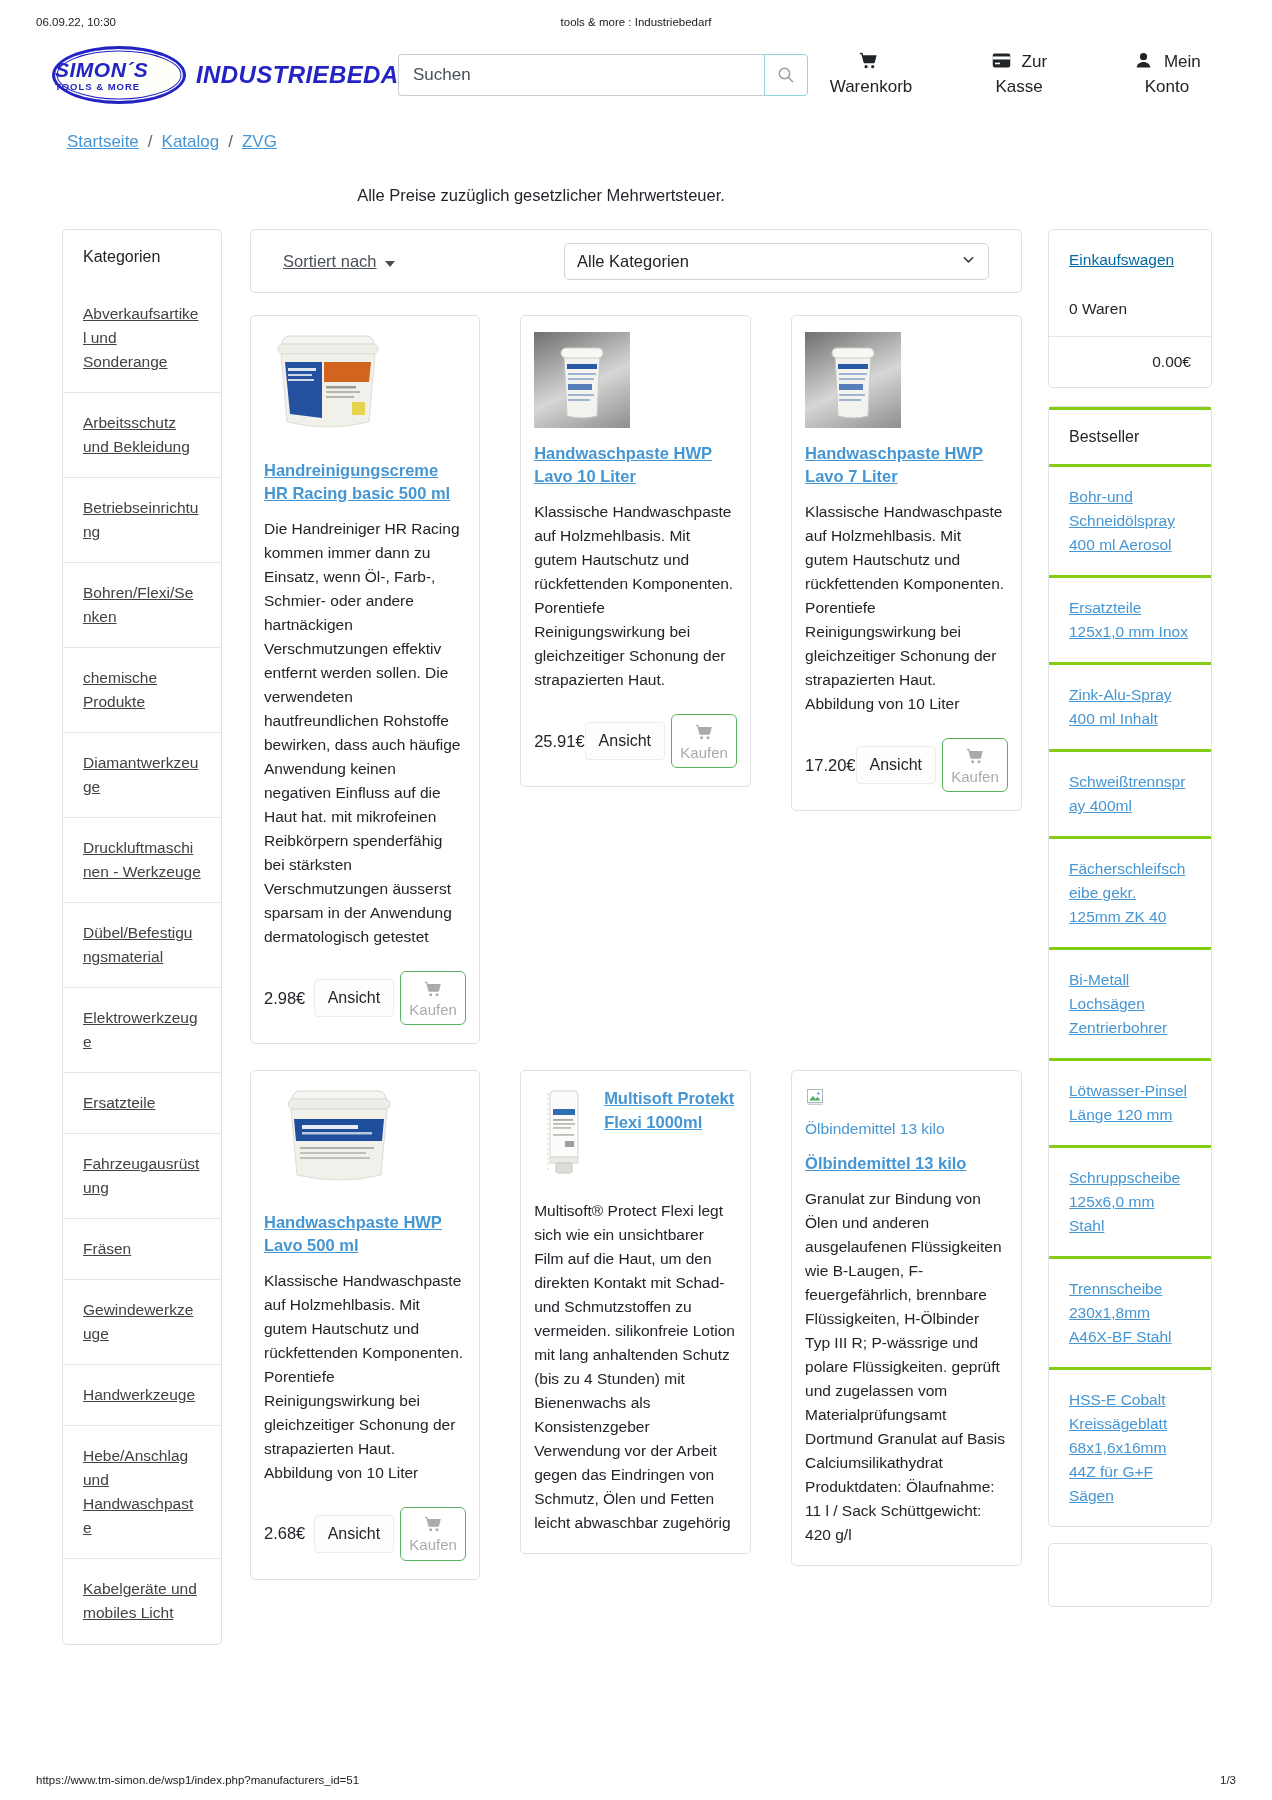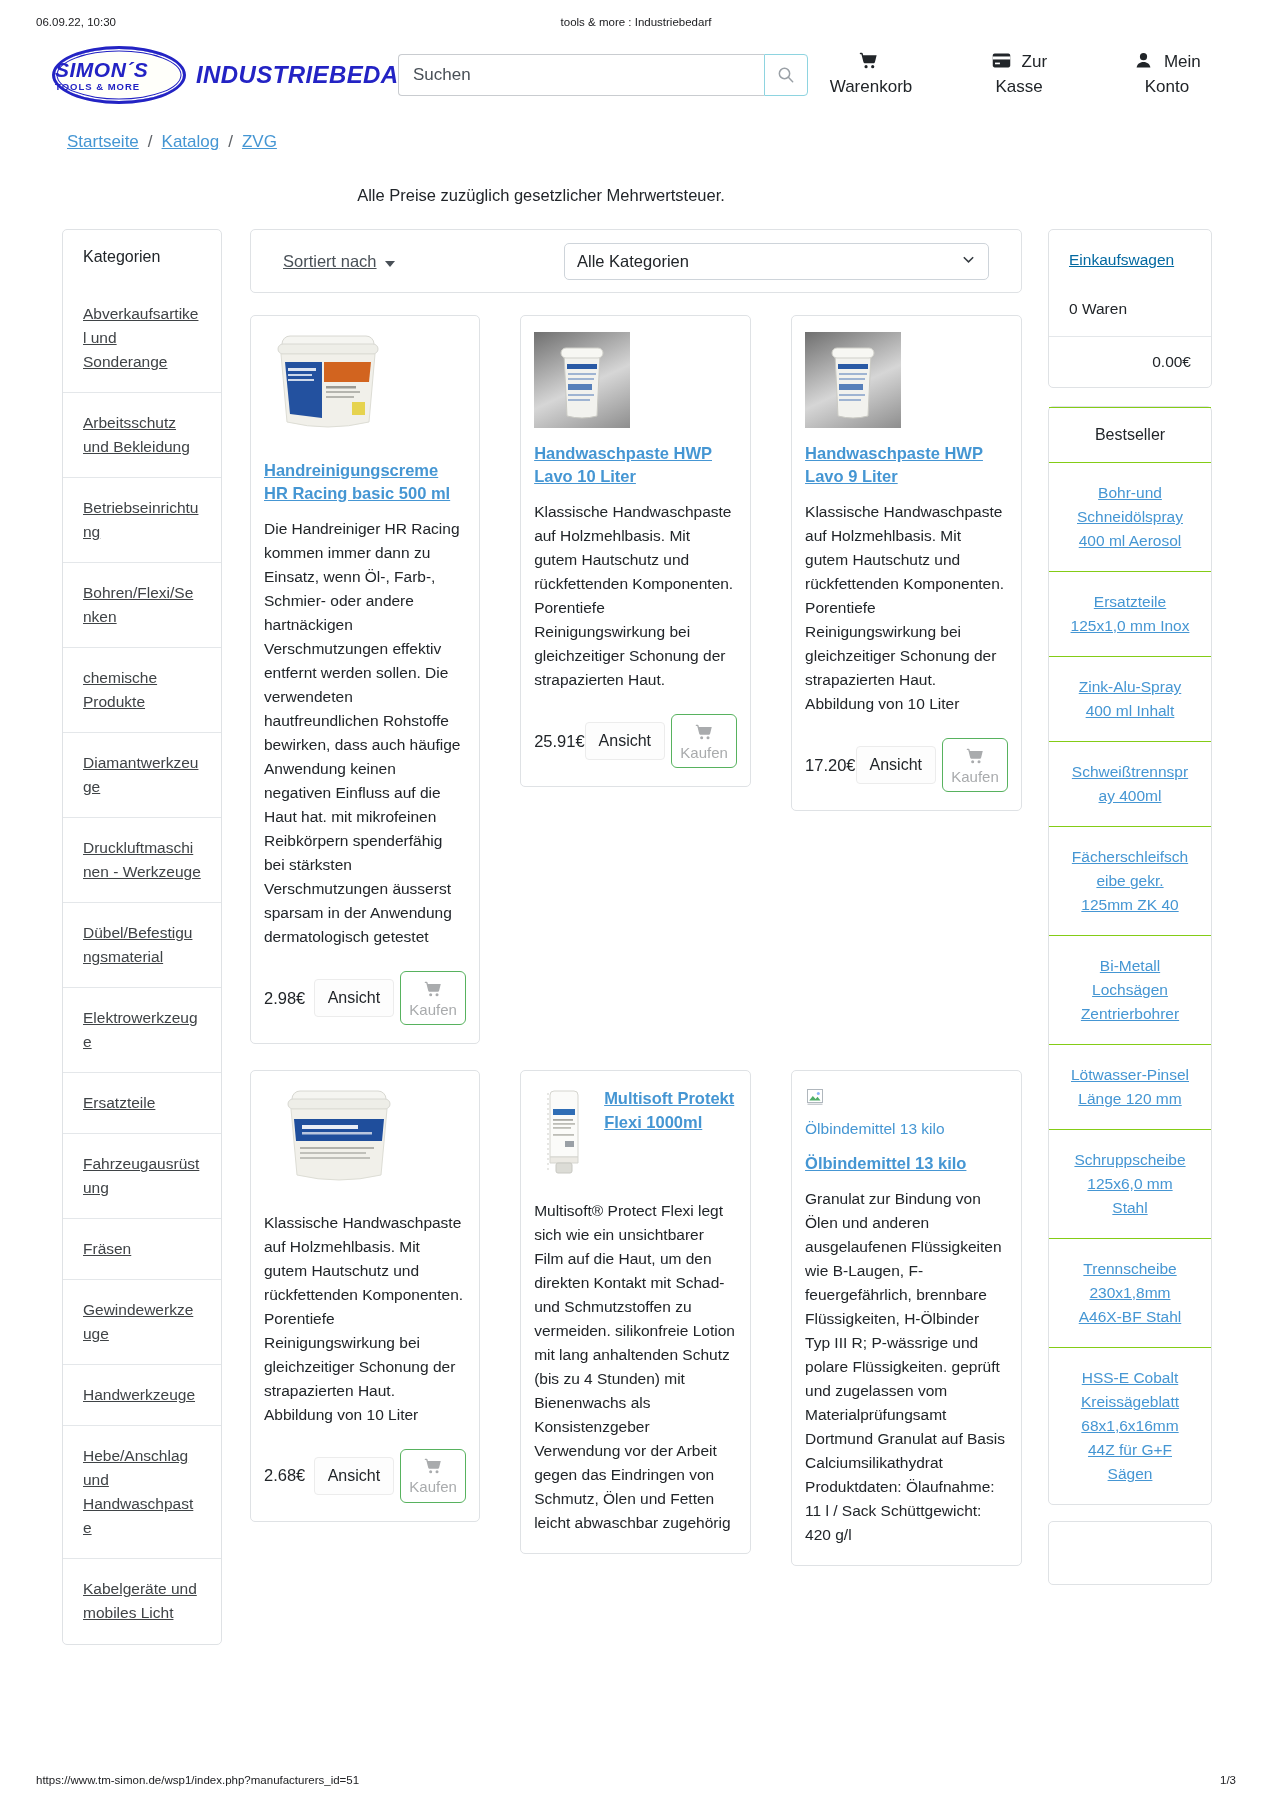--- a/index.html
+++ b/index.html
@@ -82,21 +82,21 @@
   .broken-wrap { margin-bottom:12px; }
   .alt-text { color:#4596d3; display:block; margin-top:3px; line-height:1.45; }
 
   .right { width:164px; margin-left:26px; font-size:15.5px; }
   .cartbox .cell { padding:18px 20px; }
   .cart-link { color:#0369a1; text-decoration:underline; overflow-wrap:break-word; word-break:break-word; display:block; line-height:1.55; }
   .cart-count { margin-top:28px; color:#212529; }
   .cartbox .total { border-top:1px solid #e4e7ea; text-align:right; padding:16px 20px; }
   .best { margin-top:18px; }
   .best .head { padding:18px 20px; font-size:16px; }
-  .best .cell { padding:18px 20px; border-top:1px solid #84cc16;text-align:center; }
+  .best .cell { padding:18px 20px; border-top:3px solid #84cc16; }
   .best-link { color:#4596d3; text-decoration:underline; line-height:1.55; overflow-wrap:break-word; word-break:break-word; display:block; }
   .stub { margin-top:16px; height:64px; }
 </style>
 </head>
 <body>
 
 <div class="page">
 
   <div class="print-meta">
     <span>06.09.22, 10:30</span>
@@ -270,21 +270,21 @@
                     <path d="M30 18 L66 18 L63 80 Q48 84 33 80 Z" fill="#f2f2ee" stroke="#c9c9c3"></path>
                     <rect x="27" y="12" width="42" height="10" rx="5" fill="#f7f7f3" stroke="#cfcfc9"></rect>
                     <rect x="33" y="28" width="30" height="5" fill="#2a5aa5"></rect>
                     <rect x="34" y="37" width="28" height="2" fill="#9fb4d2"></rect>
                     <rect x="34" y="42" width="26" height="2" fill="#9fb4d2"></rect>
                     <rect x="34" y="48" width="24" height="6" fill="#3c6cb0" opacity=".85"></rect>
                     <rect x="34" y="58" width="26" height="2" fill="#9fb4d2"></rect>
                     <rect x="34" y="63" width="22" height="2" fill="#9fb4d2"></rect>
                   </svg>
                 </div>
-              </div><a class="ptitle" href="#">Handwaschpaste HWP Lavo 9 Liter</a><p class="pdesc">Klassische Handwaschpaste auf Holzmehlbasis. Mit gutem Hautschutz und rückfettenden Komponenten. Porentiefe Reinigungswirkung bei gleichzeitiger Schonung der strapazierten Haut. Abbildung von 10 Liter</p><div class="prow">
+              </div><a class="ptitle" href="#">Handwaschpaste HWP Lavo 7 Liter</a><p class="pdesc">Klassische Handwaschpaste auf Holzmehlbasis. Mit gutem Hautschutz und rückfettenden Komponenten. Porentiefe Reinigungswirkung bei gleichzeitiger Schonung der strapazierten Haut. Abbildung von 10 Liter</p><div class="prow">
                 <span class="price">17.20€</span>
                 <button class="btn-view" type="button">Ansicht</button>
                 <button class="btn-buy" type="button">
                   <svg viewBox="0 0 24 24">
                     <path fill="currentColor" d="M2.8 3.2a.8.8 0 0 0 0 1.6h1.1l2.3 8.9c.2.9 1 1.5 1.9 1.5h9.4c.9 0 1.7-.6 1.9-1.5L21.3 6H5.9l-.5-1.9a1.2 1.2 0 0 0-1.1-.9H2.8z"></path>
                     <circle cx="9.2" cy="19" r="1.8" fill="currentColor"></circle>
                     <circle cx="16.8" cy="19" r="1.8" fill="currentColor"></circle>
                   </svg>
                   <span>Kaufen</span>
                 </button>
@@ -292,21 +292,21 @@
             <div class="pcard card"><div class="pimg"><svg width="150" height="102" viewBox="0 0 150 102">
                   <rect x="28" y="4" width="94" height="16" rx="8" fill="#f5f5f1" stroke="#d8d8d2"></rect>
                   <rect x="24" y="12" width="102" height="10" rx="5" fill="#eeeee8" stroke="#d8d8d2"></rect>
                   <path d="M27 22 L123 22 L117 88 Q75 98 33 88 Z" fill="#f1f0ea" stroke="#ddddd5"></path>
                   <path d="M30 32 L120 32 L118 54 L32 54 Z" fill="#1f4e9c"></path>
                   <rect x="38" y="38" width="56" height="4" fill="#fff" opacity=".9"></rect>
                   <rect x="38" y="45" width="70" height="2.5" fill="#b9c6de"></rect>
                   <rect x="36" y="60" width="74" height="2" fill="#b1b1ab"></rect>
                   <rect x="36" y="65" width="66" height="2" fill="#c0c0ba"></rect>
                   <rect x="36" y="70" width="70" height="2" fill="#c0c0ba"></rect>
-                </svg></div><p class="pdesc">Klassische Handwaschpaste auf Holzmehlbasis. Mit gutem Hautschutz und rückfettenden Komponenten. Porentiefe Reinigungswirkung bei gleichzeitiger Schonung der strapazierten Haut. Abbildung von 10 Liter</p><div class="prow">
+                </svg></div><a class="ptitle" href="#">Handwaschpaste HWP Lavo 500 ml</a><p class="pdesc">Klassische Handwaschpaste auf Holzmehlbasis. Mit gutem Hautschutz und rückfettenden Komponenten. Porentiefe Reinigungswirkung bei gleichzeitiger Schonung der strapazierten Haut. Abbildung von 10 Liter</p><div class="prow">
                 <span class="price">2.68€</span>
                 <button class="btn-view" type="button">Ansicht</button>
                 <button class="btn-buy" type="button">
                   <svg viewBox="0 0 24 24">
                     <path fill="currentColor" d="M2.8 3.2a.8.8 0 0 0 0 1.6h1.1l2.3 8.9c.2.9 1 1.5 1.9 1.5h9.4c.9 0 1.7-.6 1.9-1.5L21.3 6H5.9l-.5-1.9a1.2 1.2 0 0 0-1.1-.9H2.8z"></path>
                     <circle cx="9.2" cy="19" r="1.8" fill="currentColor"></circle>
                     <circle cx="16.8" cy="19" r="1.8" fill="currentColor"></circle>
                   </svg>
                   <span>Kaufen</span>
                 </button>

